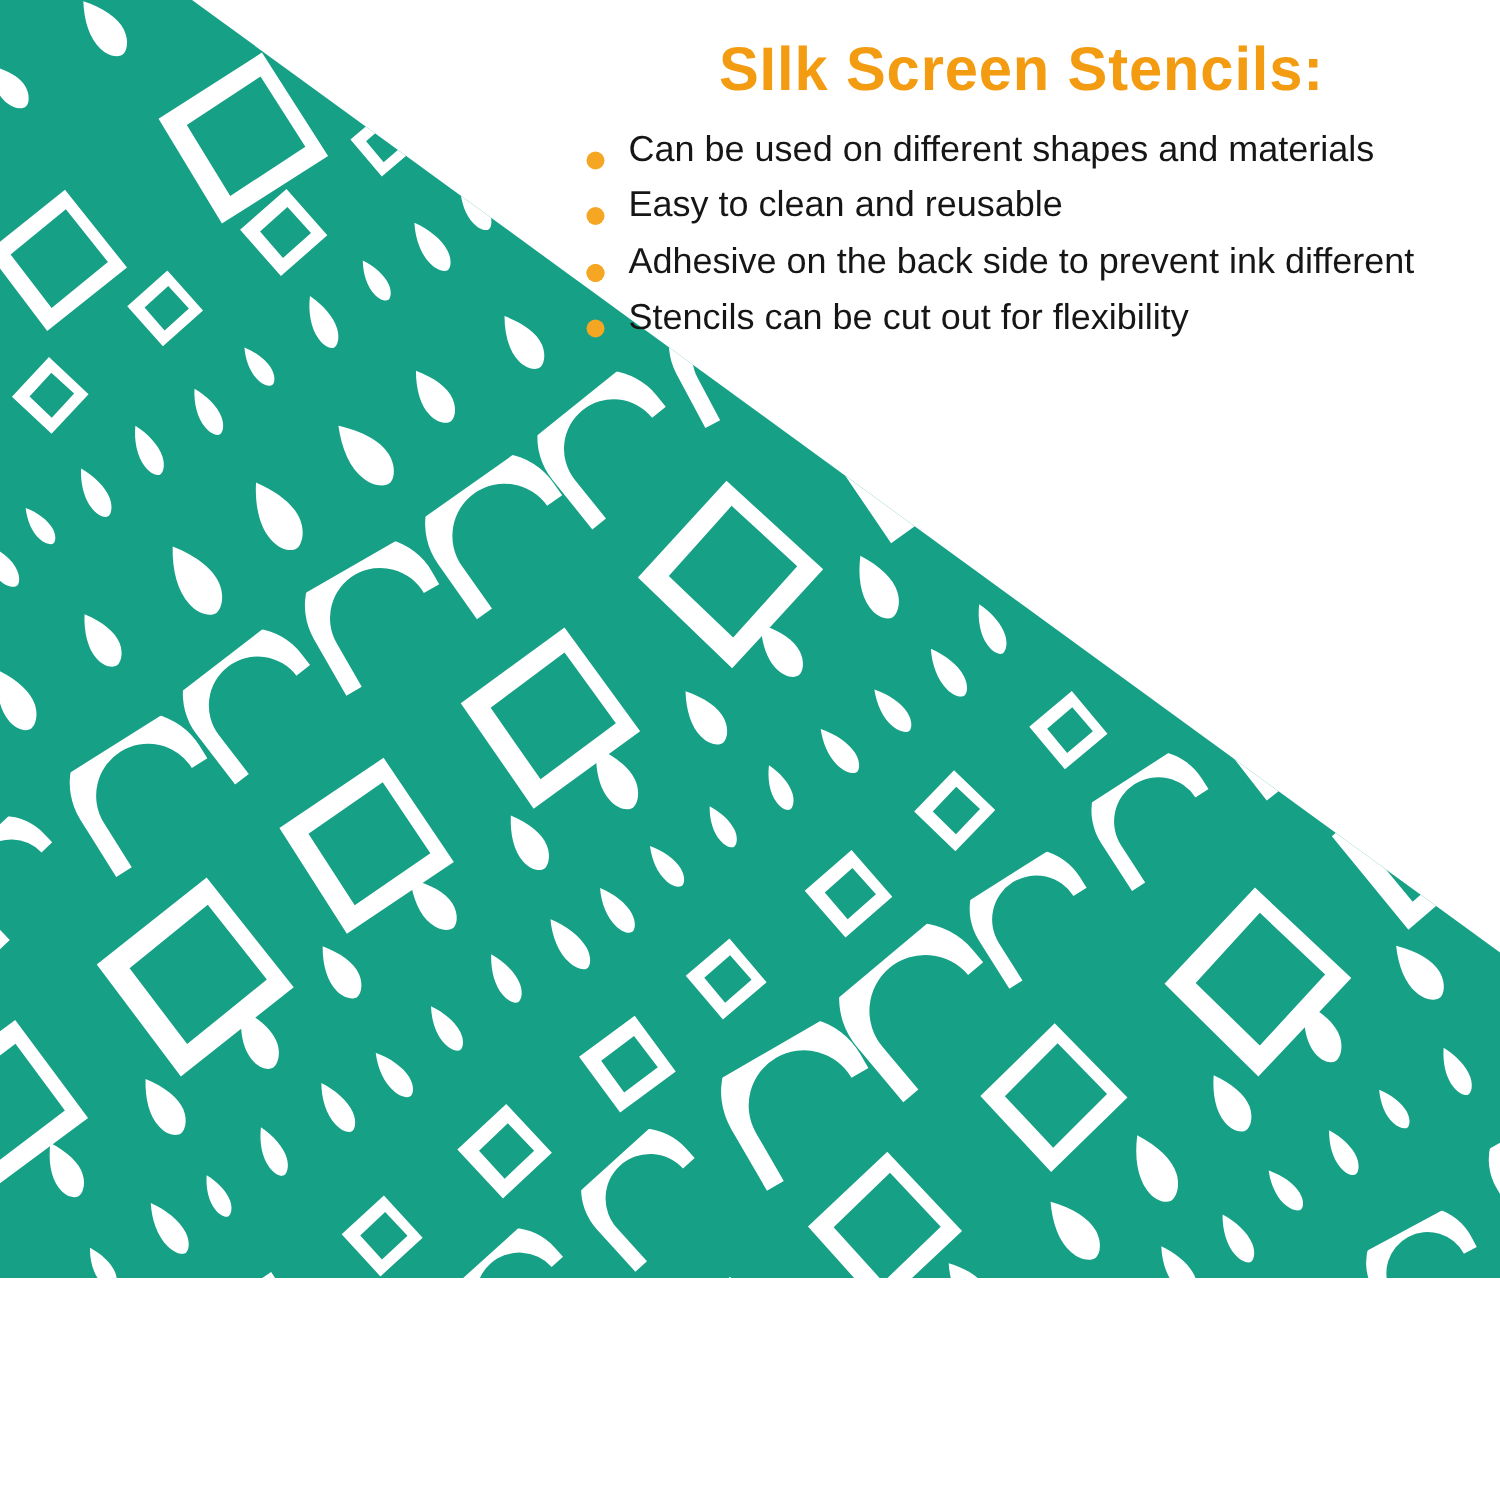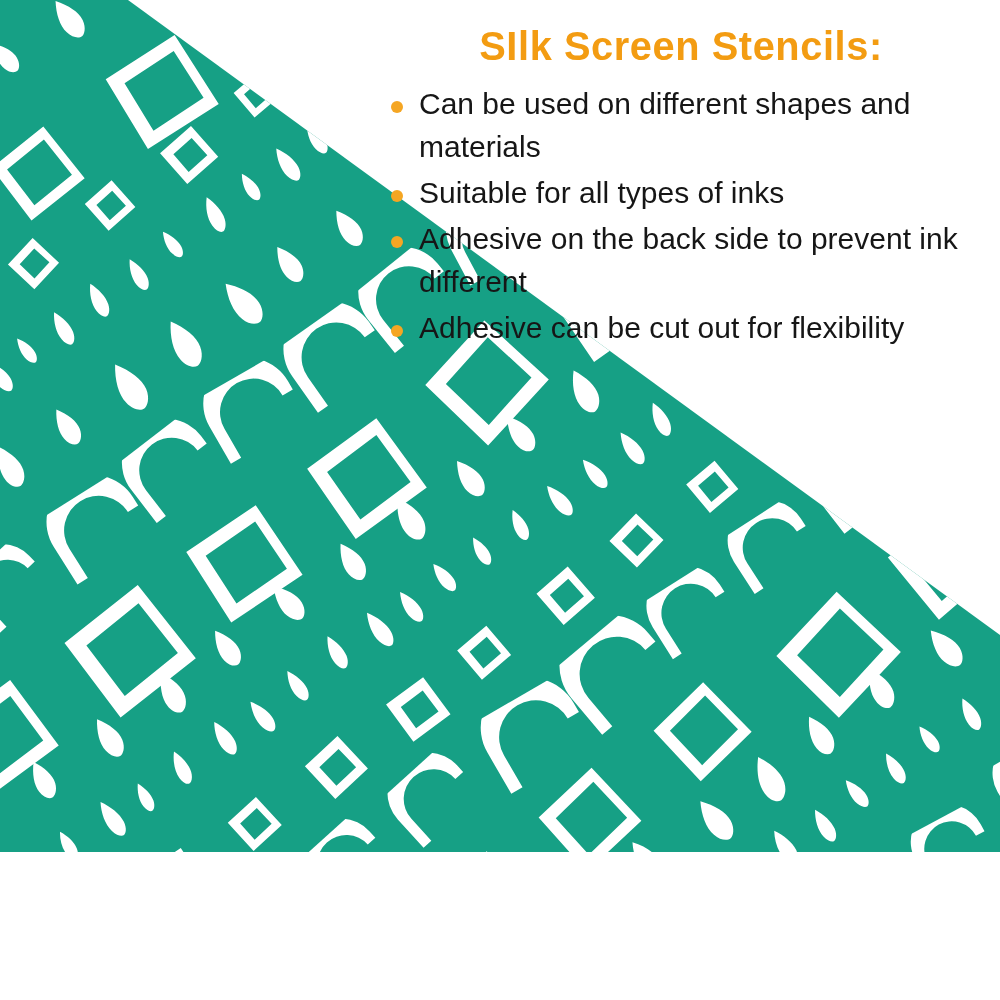--- a/index.html
+++ b/index.html
@@ -66,21 +66,21 @@
   }
   ul#features {
     list-style: none;
     margin: 0;
     padding: 0;
   }
   ul#features li {
     position: relative;
     padding-left: 33px;
     color: #161616;
-    font-size: 30px;
+    font-size: 24px;
     line-height: 1.43;
     margin: 0 0 3px 0;
   }
   ul#features li .dot {
     position: absolute;
     left: 5px;
     top: 18px;
     width: 12px;
     height: 12px;
     border-radius: 50%;
@@ -606,19 +606,20 @@
             </g>
           </g>
       </svg>
     </div>
   </div>
 
   <div id="copy">
     <h1 id="title">SIlk Screen Stencils:</h1>
     <ul id="features">
         <li><span class="dot"></span><span>Can be used on different shapes and materials</span></li>
-        <li><span class="dot"></span><span>Suitable for all types of inks</span></li>
+        <li><span class="dot"></span><span>Easy to clean and reusable</span></li>
+        <li><span class="dot"></span></li>
         <li><span class="dot"></span><span>Adhesive on the back side to prevent ink different</span></li>
-        <li><span class="dot"></span><span>Adhesive can be cut out for flexibility</span></li>
+        <li><span class="dot"></span><span>Stencils can be cut out for flexibility</span></li>
       </ul>
   </div>
 
 </div>
 
 </body></html>

